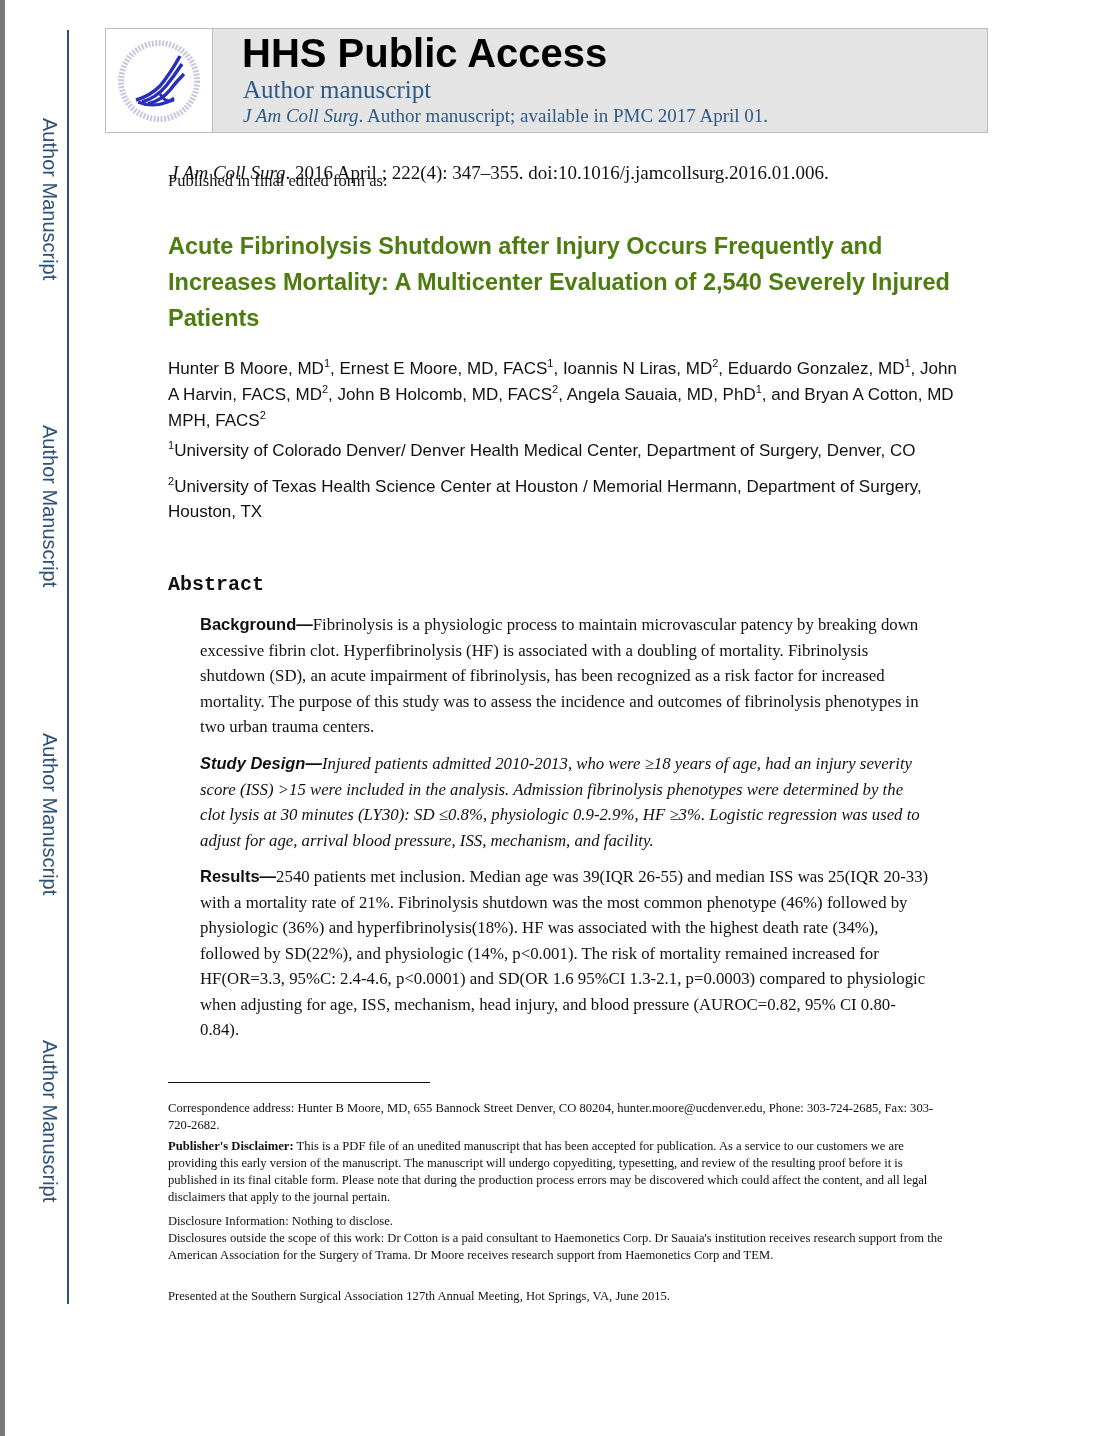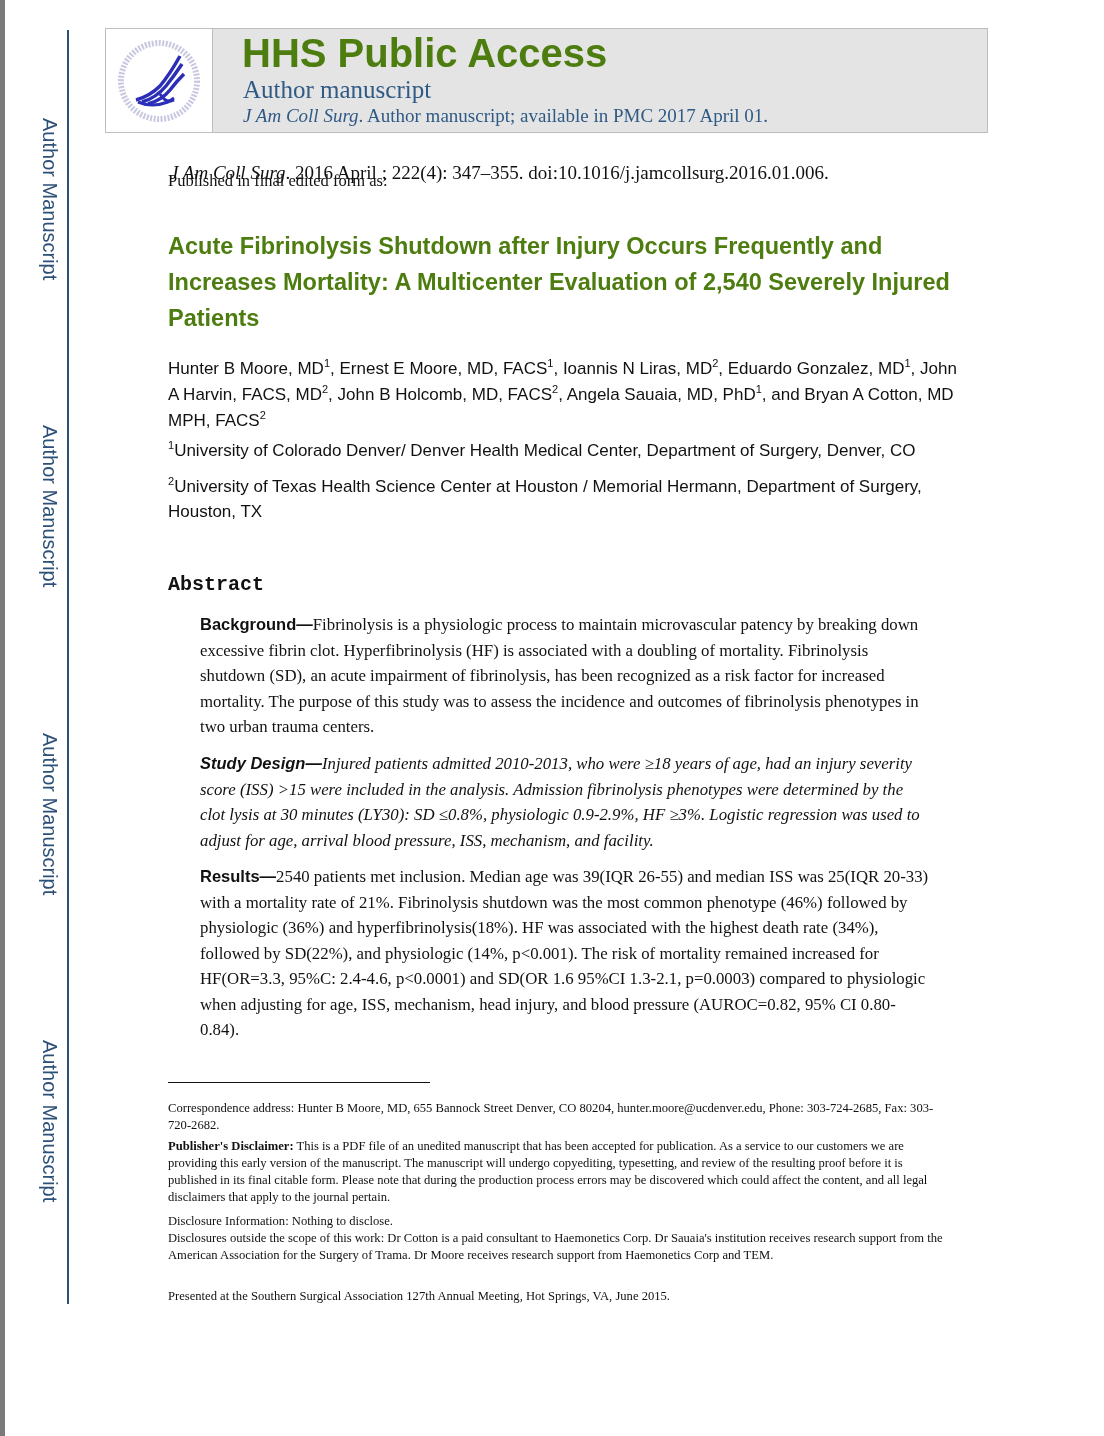--- a/index.html
+++ b/index.html
@@ -36,21 +36,21 @@
     box-sizing: border-box;
   }
   .logo-cell {
     position: absolute; left: 0; top: 0; width: 106px; height: 103px;
     background: #ffffff; border-right: 1px solid #bdbdbd;
     display: flex; align-items: center; justify-content: center;
   }
   .hhs-title {
     position: absolute; left: 136px; top: 2px;
     font-family: "Liberation Sans", sans-serif; font-weight: bold;
-    font-size: 40px; color: #4d7c0f; letter-spacing: 0px;
+    font-size: 40px; color: #000000; letter-spacing: 0px;
   }
   .hhs-sub {
     position: absolute; left: 137px; top: 47px;
     font-size: 25px; color: #2f5a85;
   }
   .hhs-avail {
     position: absolute; left: 137px; top: 76px;
     font-size: 19px; color: #2f5a85;
   }
   .hhs-avail i { font-style: italic; }

